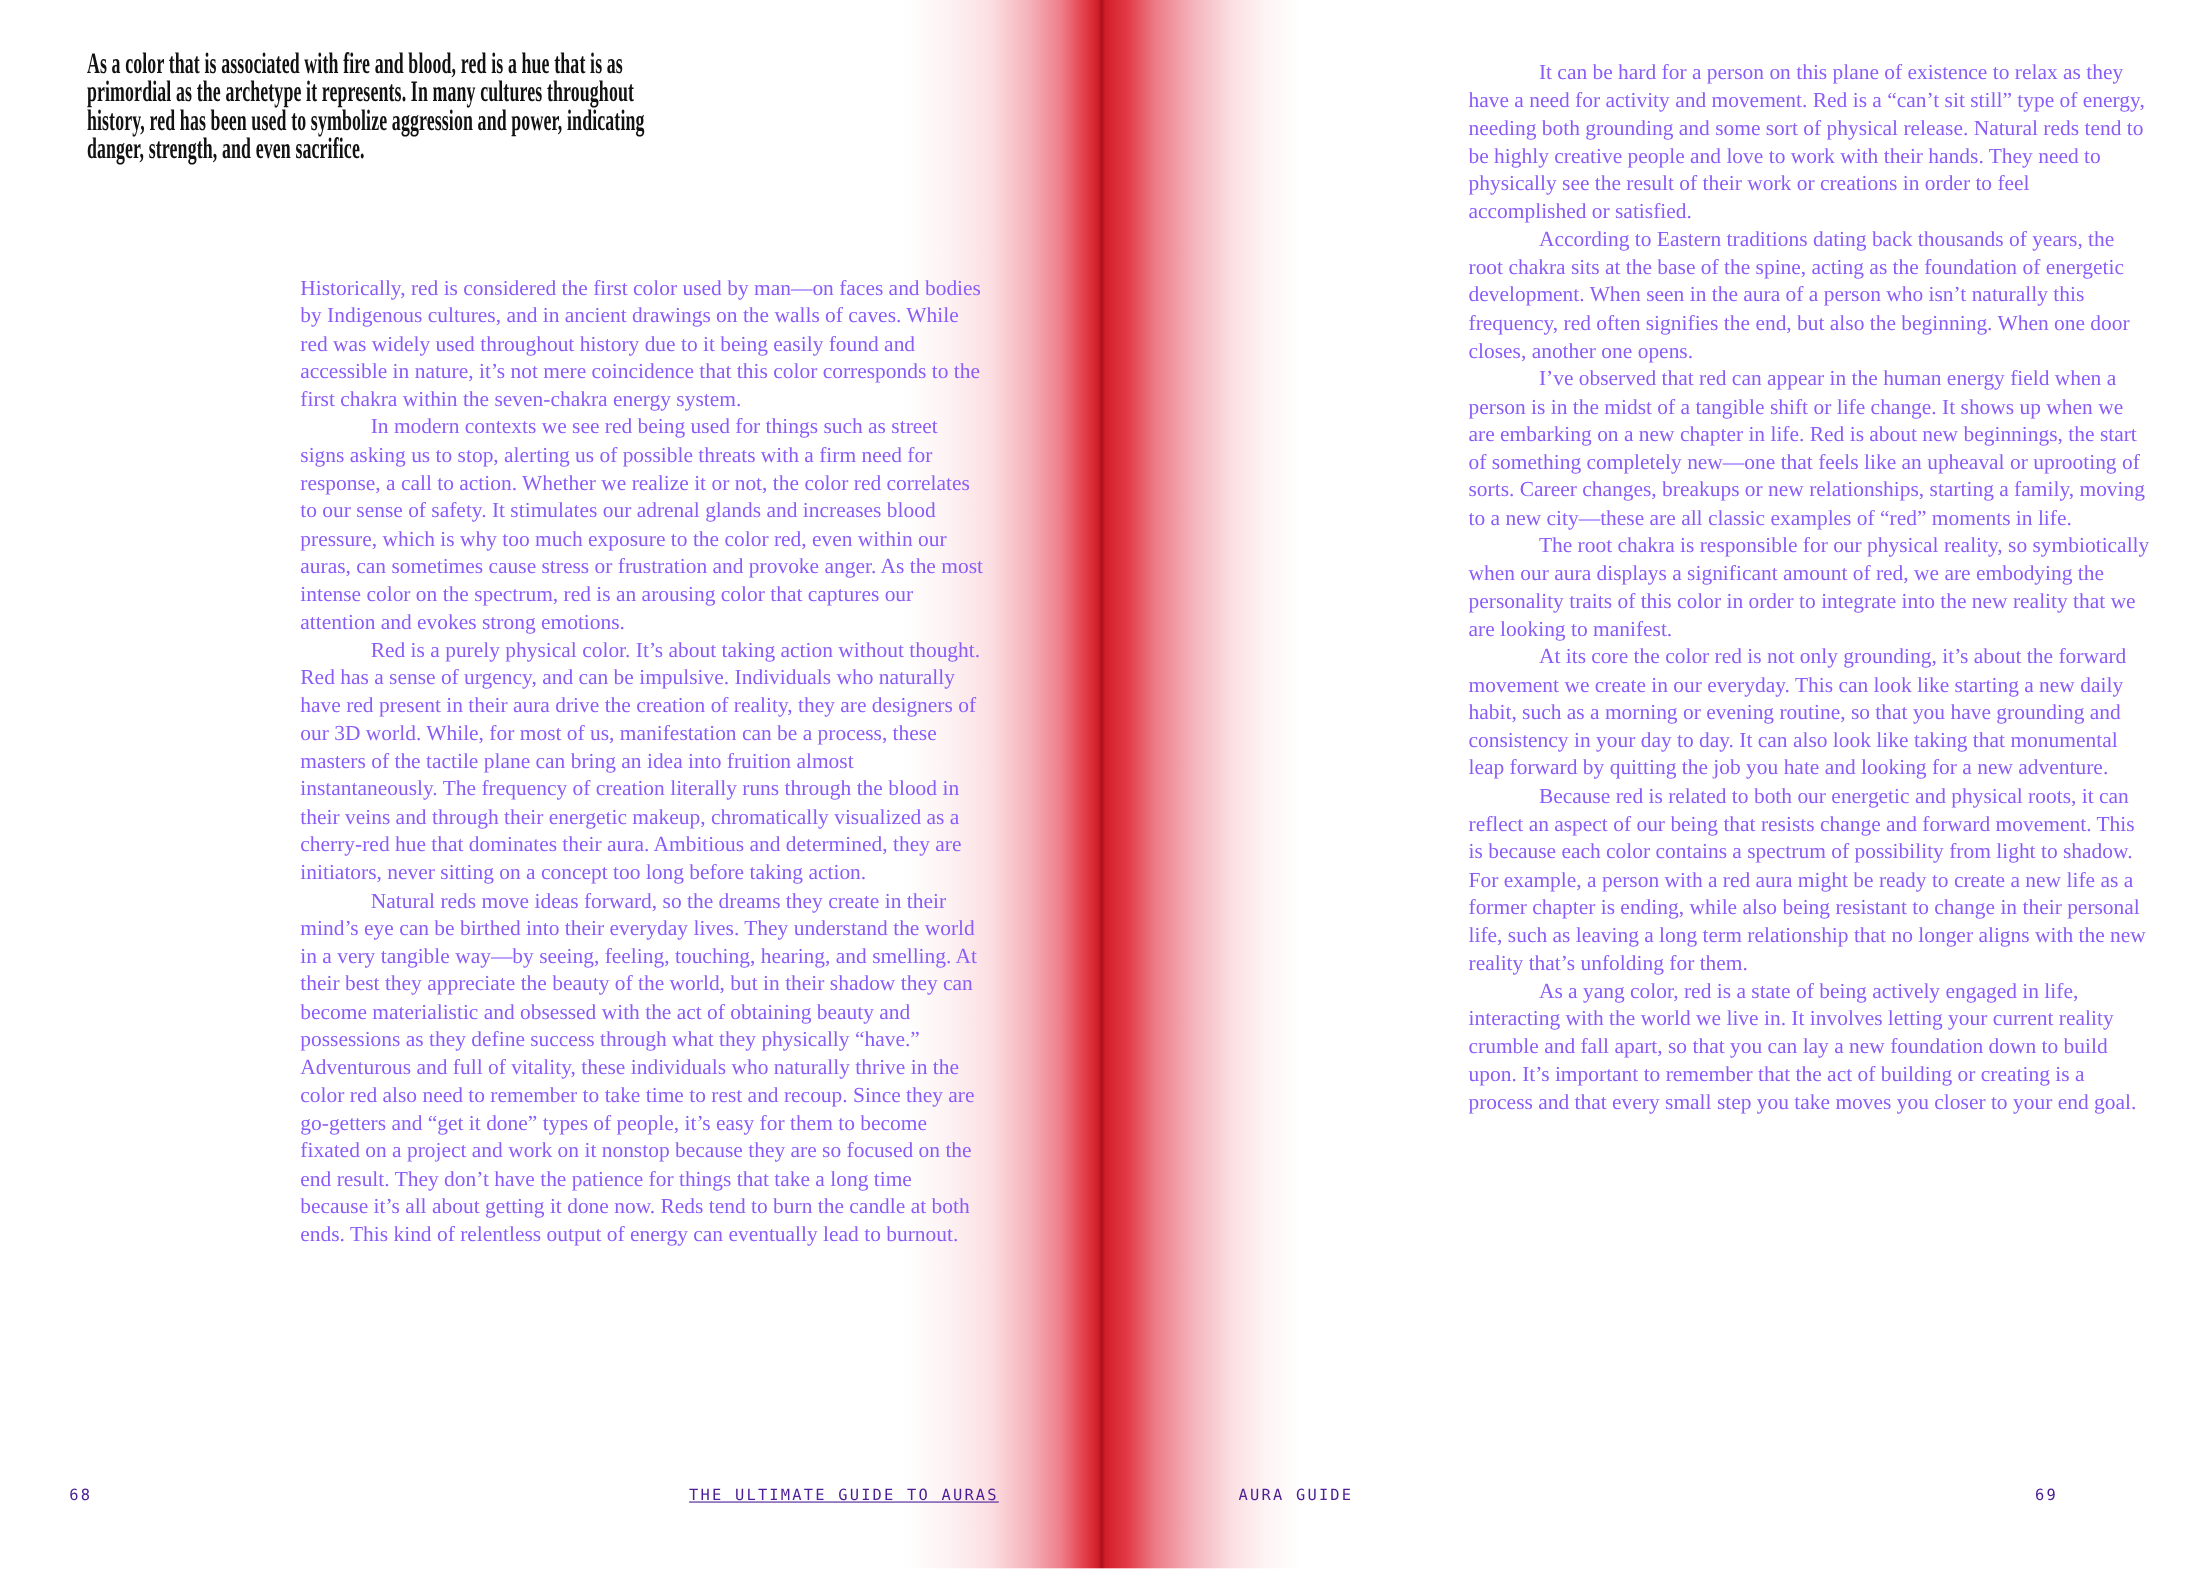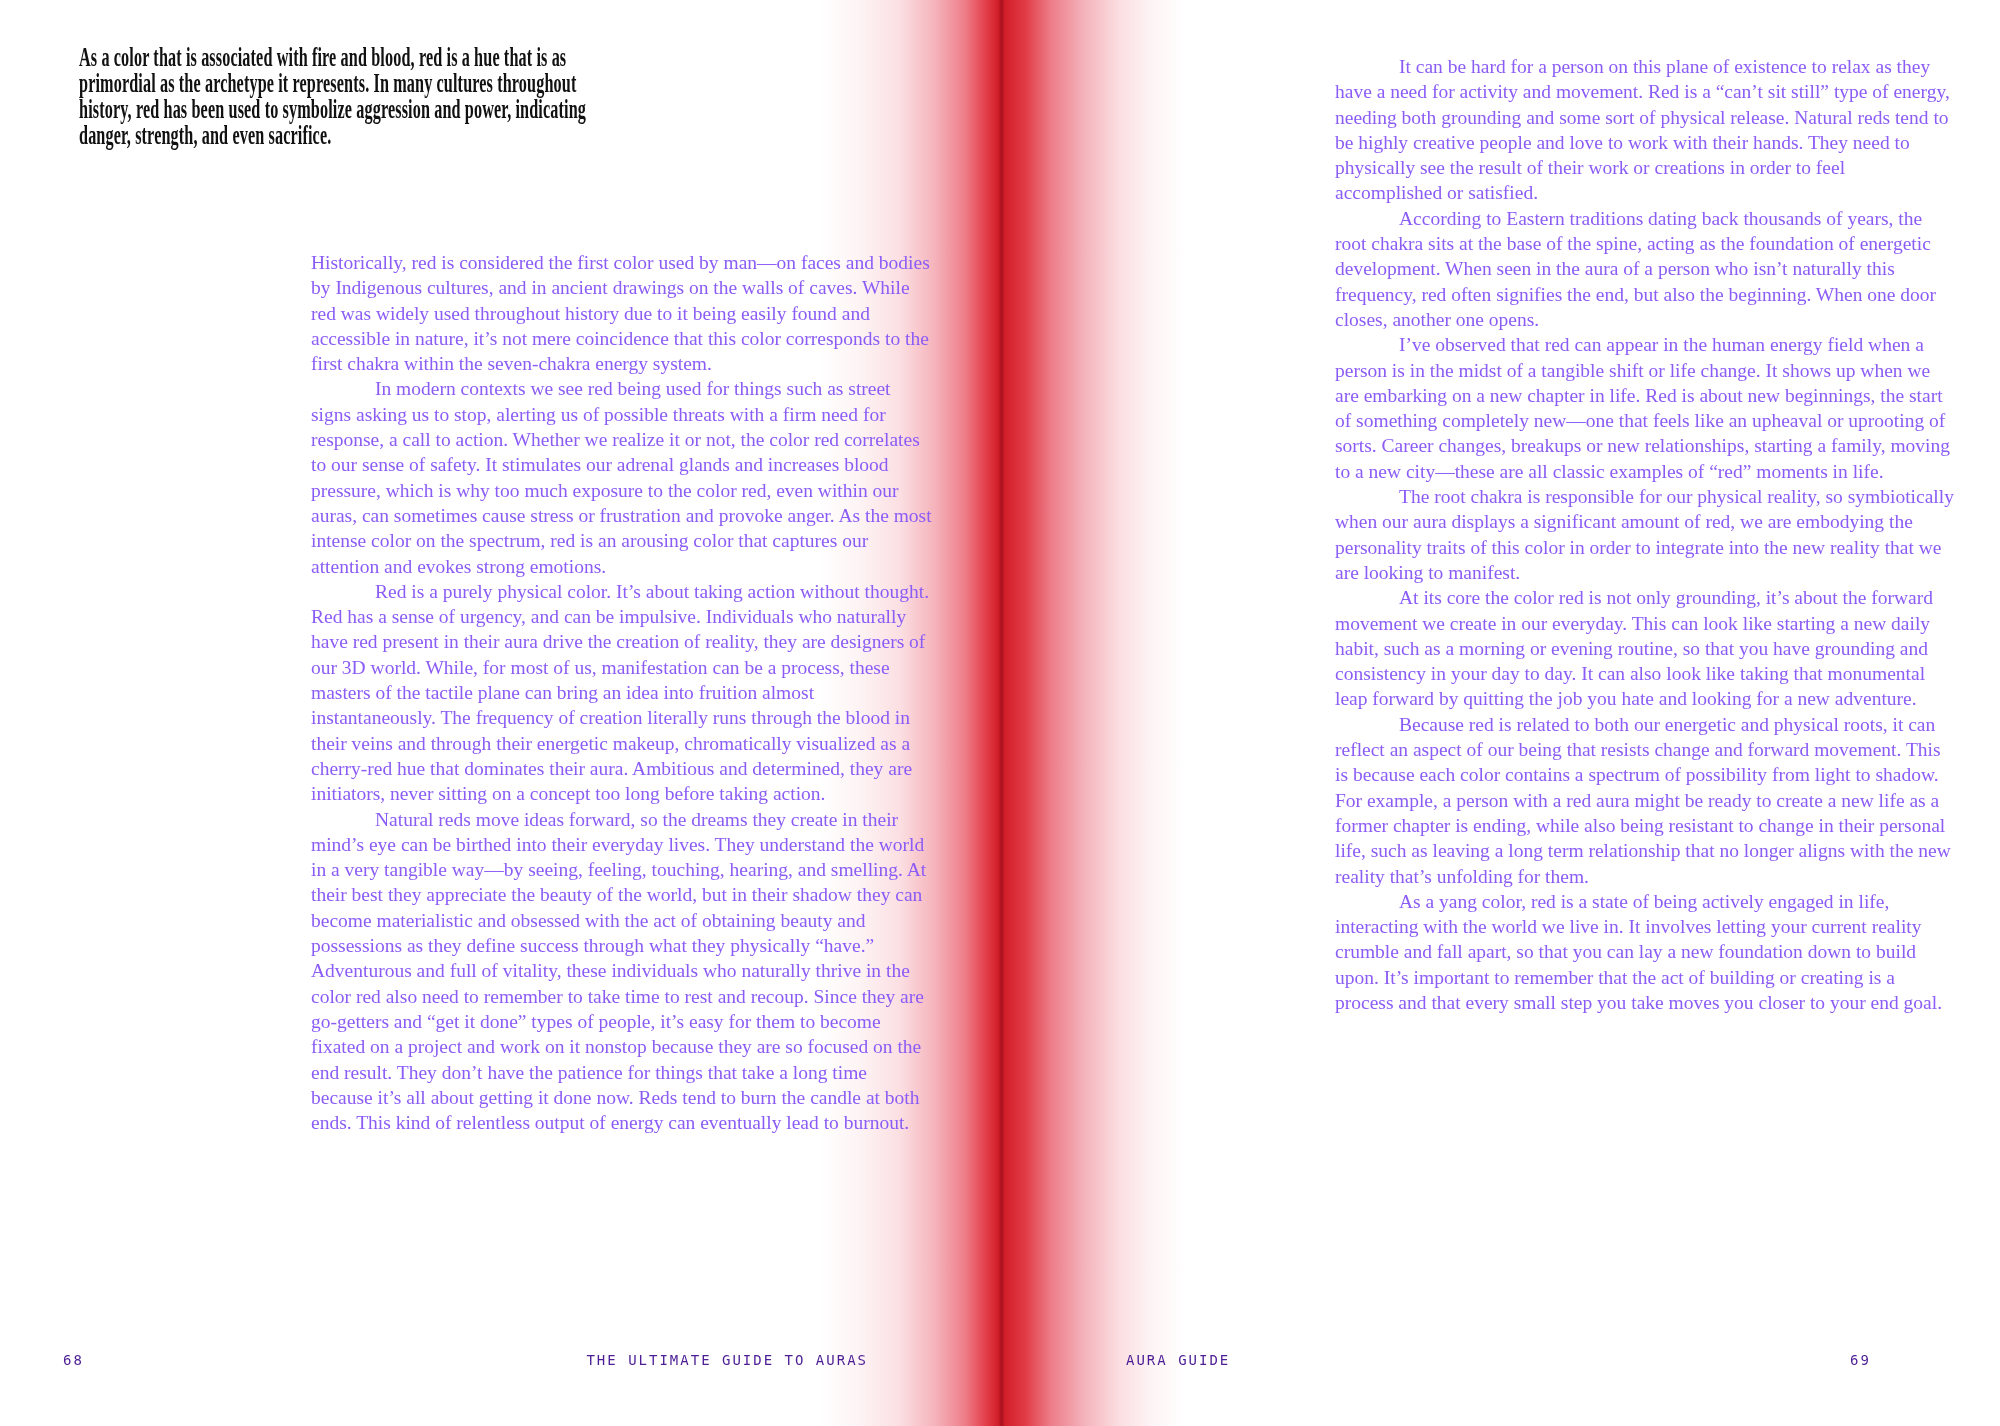--- a/index.html
+++ b/index.html
@@ -66,41 +66,40 @@
     text-align: left;
   }
   .body-col p { margin: 0; }
   .body-col p.indent { text-indent: 64px; }
 
   .left-col {
     position: absolute;
     left: 273px;
     top: 250px;
     width: 622px;
-    margin-left: 38px;
   }
   .right-col {
     position: absolute;
     left: 1335px;
     top: 54px;
     width: 622px;
   }
 
   
   .folio, .running-head {
     position: absolute;
     top: 1352px;
     font-family: "DejaVu Sans Mono", monospace;
     font-size: 14px;
     letter-spacing: 2px;
     color: #4c1d95;
     white-space: nowrap;
   }
   .folio-left { left: 63px; }
-  .running-head-left { left: 448px; width: 420px; text-align: right; }
+  .running-head-left { left: 488px; width: 420px; text-align: right; text-decoration: underline; }
   .running-head-right { left: 1126px; }
   .folio-right { left: 1850px; width: 105px; text-align: left; }
 </style>
 </head>
 <body>
 
 <div class="spine-gradient"></div>
 
 <div>
 

